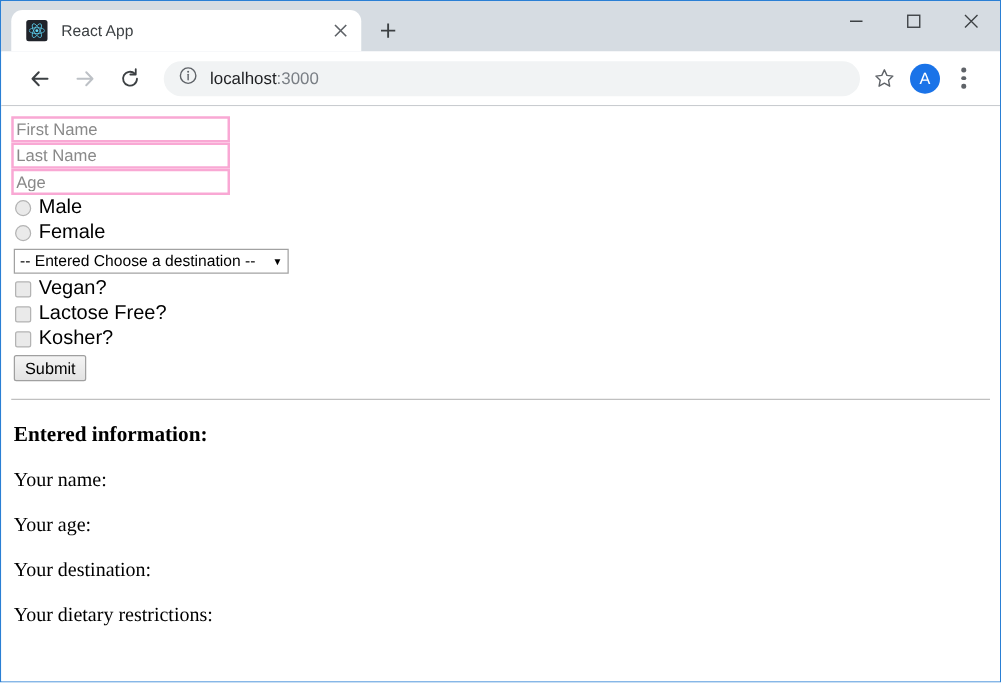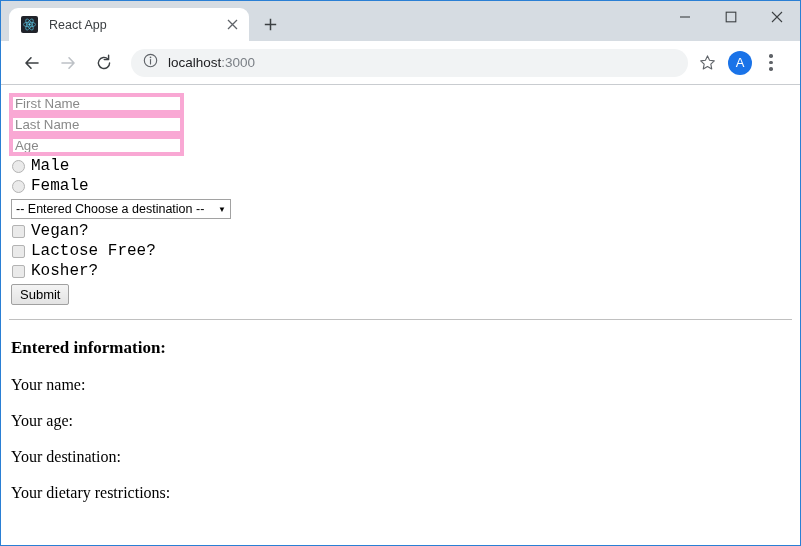--- a/index.html
+++ b/index.html
@@ -31,21 +31,21 @@
     position: relative;
     height: 40px;
     background: #d6dce2;
     display: flex;
     align-items: flex-end;
     flex: none;
   }
   #tab-active {
     position: relative;
     margin-left: 8px;
-    width: 240px;
+    width: 280px;
     height: 33px;
     background: #ffffff;
     border-radius: 9px 9px 0 0;
     display: flex;
     align-items: center;
     box-sizing: border-box;
     padding: 0 6px 0 12px;
   }
   #favicon {
     width: 17px;
@@ -190,21 +190,21 @@
     font-family: "Liberation Serif", serif;
     padding: 8px;
     box-sizing: border-box;
   }
   .text-input {
     display: block;
     width: 175px;
     height: 21px;
     margin: 0;
     box-sizing: border-box;
-    border: 4px solid #f9a8d4;
+    border: 2px solid #f9a8d4;
     background: #ffffff;
     font-family: "Liberation Sans", sans-serif;
     font-size: 13.3px;
     color: #000000;
     padding: 1px 2px;
     outline: none;
   }
   .text-input::placeholder { color: #898989; opacity: 1; }
 
   .opt-row {
@@ -227,21 +227,21 @@
     width: 13px;
     height: 13px;
     border-radius: 2px;
     border: 1px solid #b3b3b3;
     background: #eaeaea;
     margin: 0 3px 0 3px;
     flex: none;
     box-sizing: border-box;
   }
   .opt-label {
-    font-family: Liberation Mono, monospace;
+    font-family: Liberation Sans, sans-serif;
     font-size: 16px;
     color: #000000;
     margin-left: 3px;
     line-height: 1;
   }
 
   #destination-select {
     display: block;
     margin: 3px 0 2px 2px;
     height: 20px;

